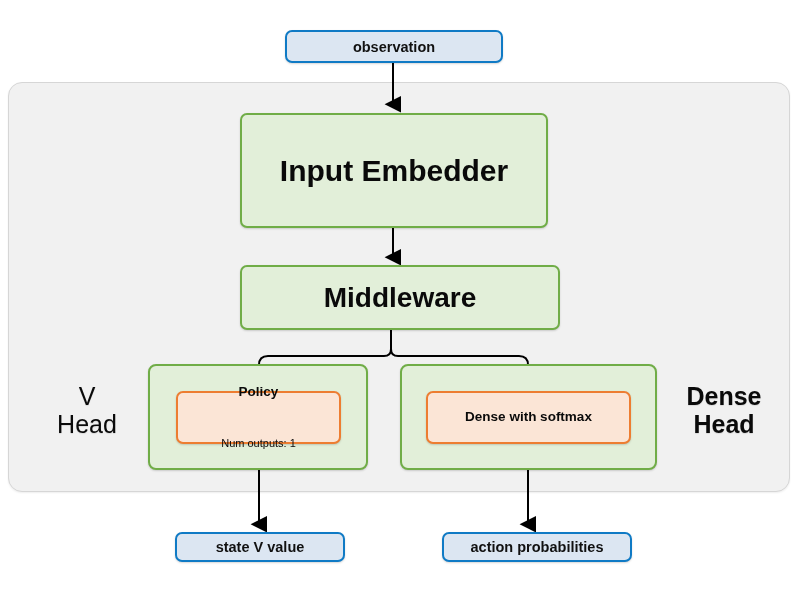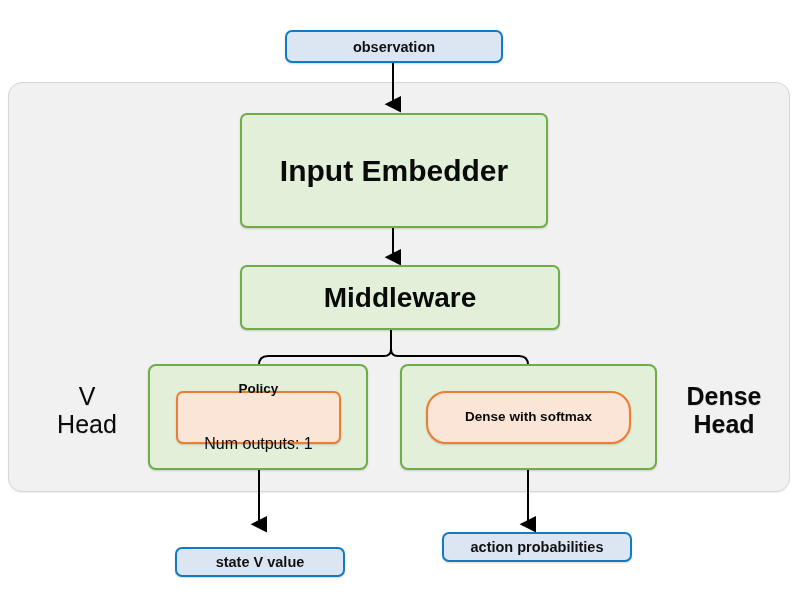--- a/index.html
+++ b/index.html
@@ -129,46 +129,44 @@
     top: 391px;
     width: 165px;
     height: 53px;
   }
 
   #box-dense-policy {
     left: 426px;
     top: 391px;
     width: 205px;
     height: 53px;
-    border-radius: 20px;
   }
 
   #box-state-v-value {
     left: 175px;
     top: 532px;
     width: 170px;
     height: 30px;
-    margin-top: 15px;
   }
 
   #box-action-probabilities {
     left: 442px;
     top: 532px;
     width: 190px;
     height: 30px;
   }
 
   .dense-title {
     font-weight: bold;
     font-size: 13.5px;
     line-height: 1.25;
   }
   .dense-sub {
     font-weight: normal;
-    font-size: 16px;
+    font-size: 11px;
     line-height: 1.25;
     margin-top: 36px;
   }
 
   
   .head-caption {
     position: absolute;
     text-align: center;
     color: #0a0a0a;
     font-size: 25px;

